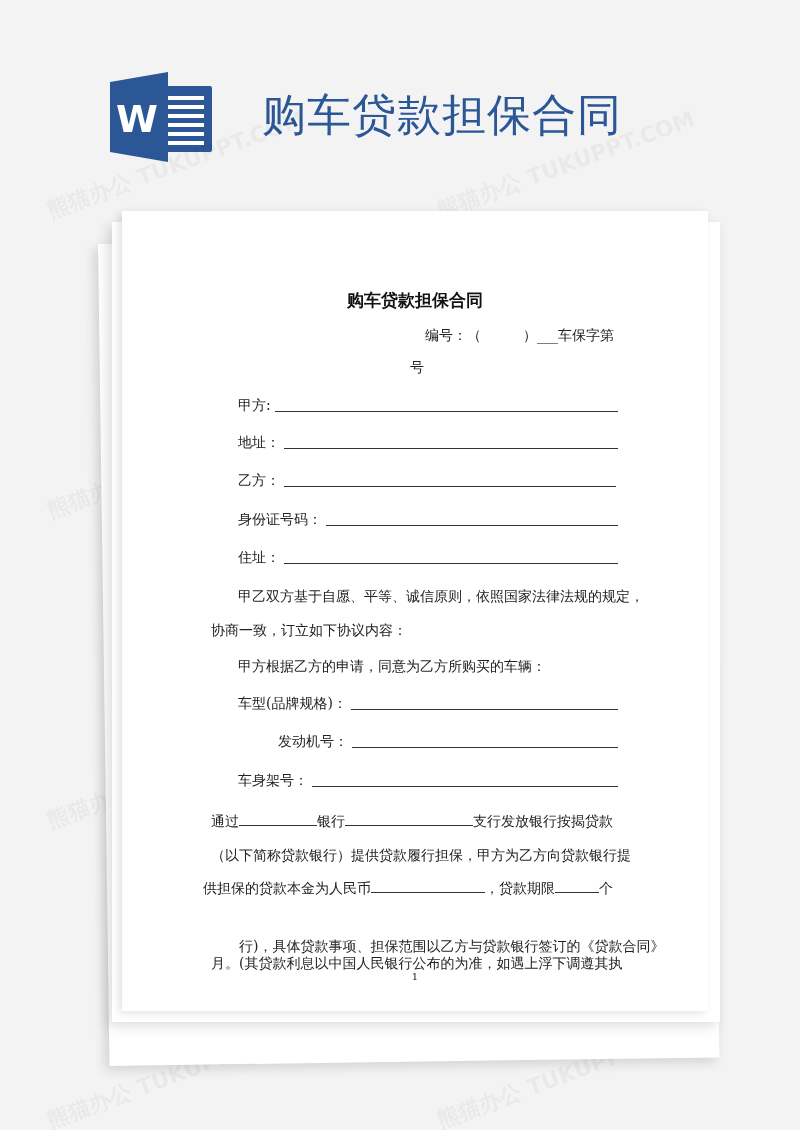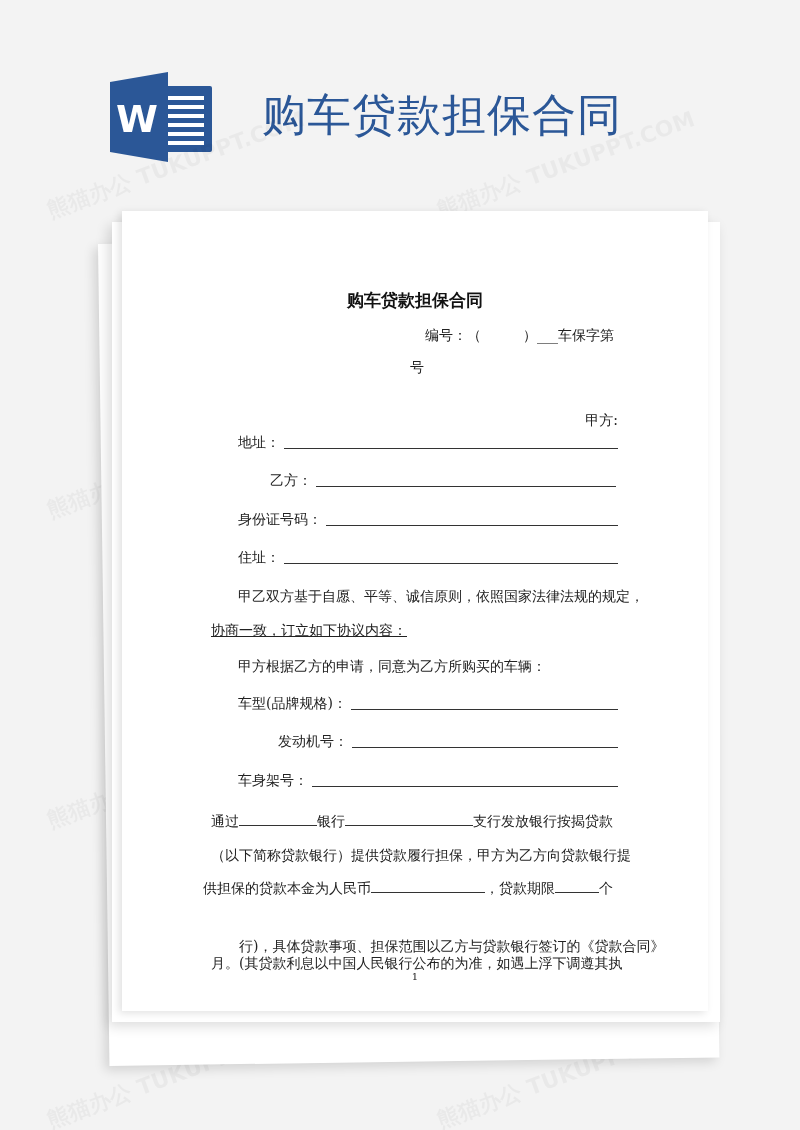--- a/index.html
+++ b/index.html
@@ -73,43 +73,43 @@
 
 <div class="paper-back b1"></div>
 <div class="paper-back b2"></div>
 
 <div class="page">
   <div class="doc-title">购车贷款担保合同</div>
 
   <div class="abs" style="left:303px;top:116px;">编号：（　　　）___车保字第</div>
   <div class="abs" style="left:288px;top:148px;">号</div>
 
-  <div class="field" style="top:201px;flex-direction:column;">
+  <div class="field" style="top:186px;">
     <span class="lbl">甲方:</span>
     <span class="line"></span>
   </div>
   <div class="field" style="top:223px;">
     <span class="lbl">地址：</span>
     <span class="line"></span>
   </div>
-  <div class="field" style="top:261px;margin-left:32px;">
+  <div class="field" style="top:261px;">
     <span class="lbl">乙方：</span>
     <span class="line" style="margin-right:2px;"></span>
   </div>
   <div class="field" style="top:300px;font-family:Liberation Serif, serif;">
     <span class="lbl">身份证号码：</span>
     <span class="line"></span>
   </div>
   <div class="field" style="top:338px;">
     <span class="lbl">住址：</span>
     <span class="line"></span>
   </div>
 
   <div class="abs" style="left:116px;top:377px;">甲乙双方基于自愿、平等、诚信原则，依照国家法律法规的规定，</div>
-  <div class="abs" style="left:89px;top:411px;text-decoration:underline;">协商一致，订立如下协议内容：</div>
+  <div class="abs" style="left:89px;top:411px;">协商一致，订立如下协议内容：</div>
   <div class="abs" style="left:116px;top:447px;">甲方根据乙方的申请，同意为乙方所购买的车辆：</div>
 
   <div class="field" style="top:484px;">
     <span class="lbl">车型(品牌规格)：</span>
     <span class="line"></span>
   </div>
   <div class="field" style="top:522px;margin-left:40px;">
     <span class="lbl">发动机号：</span>
     <span class="line"></span>
   </div>

